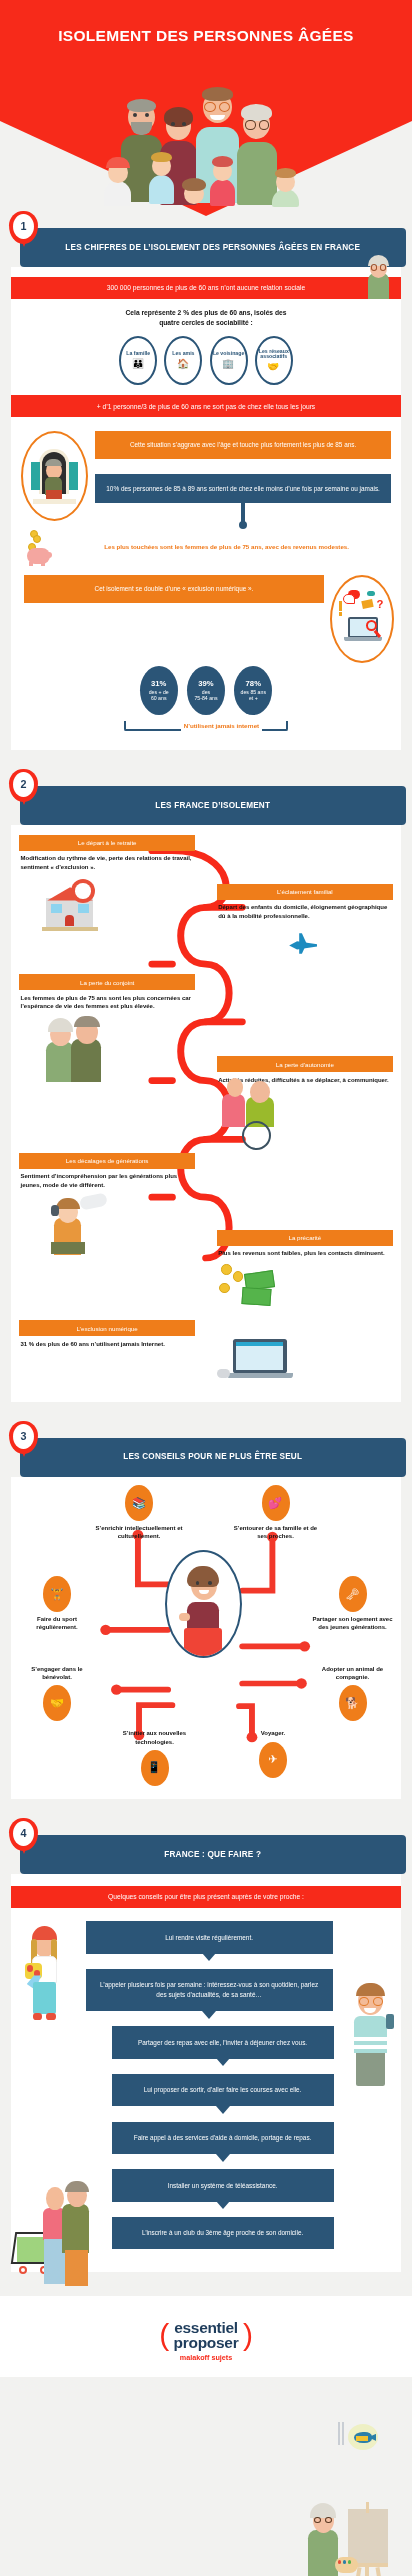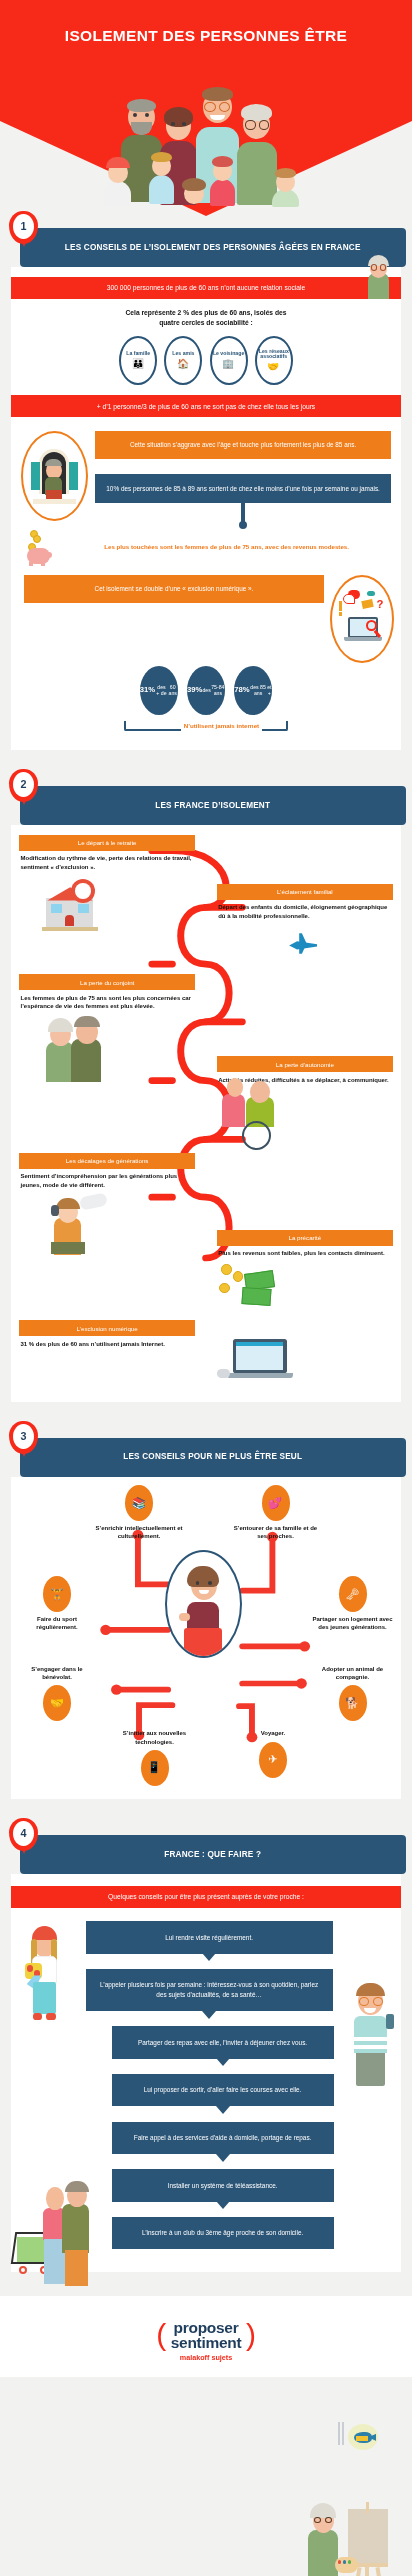--- a/index.html
+++ b/index.html
@@ -146,21 +146,21 @@
     position: relative;
     overflow: hidden;
   }
 
   .stat-row { display: flex; justify-content: center; gap: 9.3px; padding: 3.1px 0 0 0; }
   .stat {
     width: 38px; height: 49px;
     background: #2b5577;
     border-radius: 50%;
     color: #fff;
-    display: flex; flex-direction: row;
+    display: flex; flex-direction: column;
     align-items: center; justify-content: center;
     font-size: 5.2px; line-height: 1.15; text-align: center;
     position: relative;
   }
   .stat .big { font-size: 7.7px; font-weight: bold; margin-bottom: 1px; }
   .stat .ring {
     position: absolute; inset: -2.1px;
     border: 1.5px solid #fff;
     border-radius: 50%;
     border-left-color: transparent;
@@ -237,21 +237,21 @@
   .logo-sub { color: #f72a1a; font-size: 7.2px; font-weight: bold; margin-top: 2.6px; }
 
   .spacer { height: 14.4px; }
   .sq { position: absolute; }
 </style>
 </head>
 <body>
 
 <div class="hero">
   <div class="hero-red"></div>
-  <div class="hero-title">ISOLEMENT DES PERSONNES ÊTRE</div>
+  <div class="hero-title">ISOLEMENT DES PERSONNES ÂGÉES</div>
   <div class="family">
 
     <div class="fig" style="left:20.6px;top:30px;width:45px;height:103px;">
       <div class="body-sh" style="left:2.1px;top:37px;width:41px;height:67px;background:#6d7a4a;"></div>
       <div class="head" style="left:9.3px;top:4.1px;width:27px;height:30px;background:#f0b99a;"></div>
       <div class="hair" style="left:8.2px;top:1px;width:29px;height:13.4px;background:#9a9a8e;"></div>
       <div class="sq" style="left:12.4px;top:24px;width:20.6px;height:13.4px;background:#9a9a8e;border-radius:0 0 9.3px 9.3px;"></div>
       <div class="sq" style="left:14.4px;top:15.5px;width:4.1px;height:4.1px;background:#3b3b3b;border-radius:50%;"></div>
       <div class="sq" style="left:26px;top:15.5px;width:4.1px;height:4.1px;background:#3b3b3b;border-radius:50%;"></div>
     </div>
@@ -308,21 +308,21 @@
   </div>
 </div>
 
 <div class="section">
   <div style="height:12.4px"></div>
   <div class="sec-head">
     <div class="pin">
       <div class="drop"></div>
       <div class="inner">1</div>
     </div>
-    <span>LES CONSEILS DE L’ISOLEMENT DES PERSONNES ÂGÉES EN FRANCE</span>
+    <span>LES CHIFFRES DE L’ISOLEMENT DES PERSONNES ÂGÉES EN FRANCE</span>
   </div>
 
   <div class="card" style="padding-bottom:7.2px;">
     <div style="height:9.3px"></div>
 
     <div style="position:relative;">
       <div class="red-band">300 000 personnes de plus de 60 ans n’ont aucune relation sociale</div>
       <div style="position:absolute;right:7.2px;top:-21.6px;width:30px;height:43px;">
         <div style="position:absolute;left:4.1px;top:17.5px;width:21.6px;height:26px;background:#8aab74;border-radius:7.2px 7.2px 0 0;"></div>
         <div style="position:absolute;left:6.2px;top:3.1px;width:17.5px;height:19.6px;background:#f3c0a3;border-radius:50%;"></div>
@@ -786,19 +786,19 @@
       <div style="height:5.2px"></div>
     </div>
   </div>
 </div>
 
 <div class="spacer"></div>
 
 <div class="logo-area">
   <div class="logo-main">
     <span class="paren l">(</span>
+    <div>essentiel</div>
     <div>proposer</div>
-    <div>sentiment</div>
     <span class="paren r">)</span>
   </div>
   <div class="logo-sub">malakoff sujets</div>
 </div>
 
 
 </body></html>

